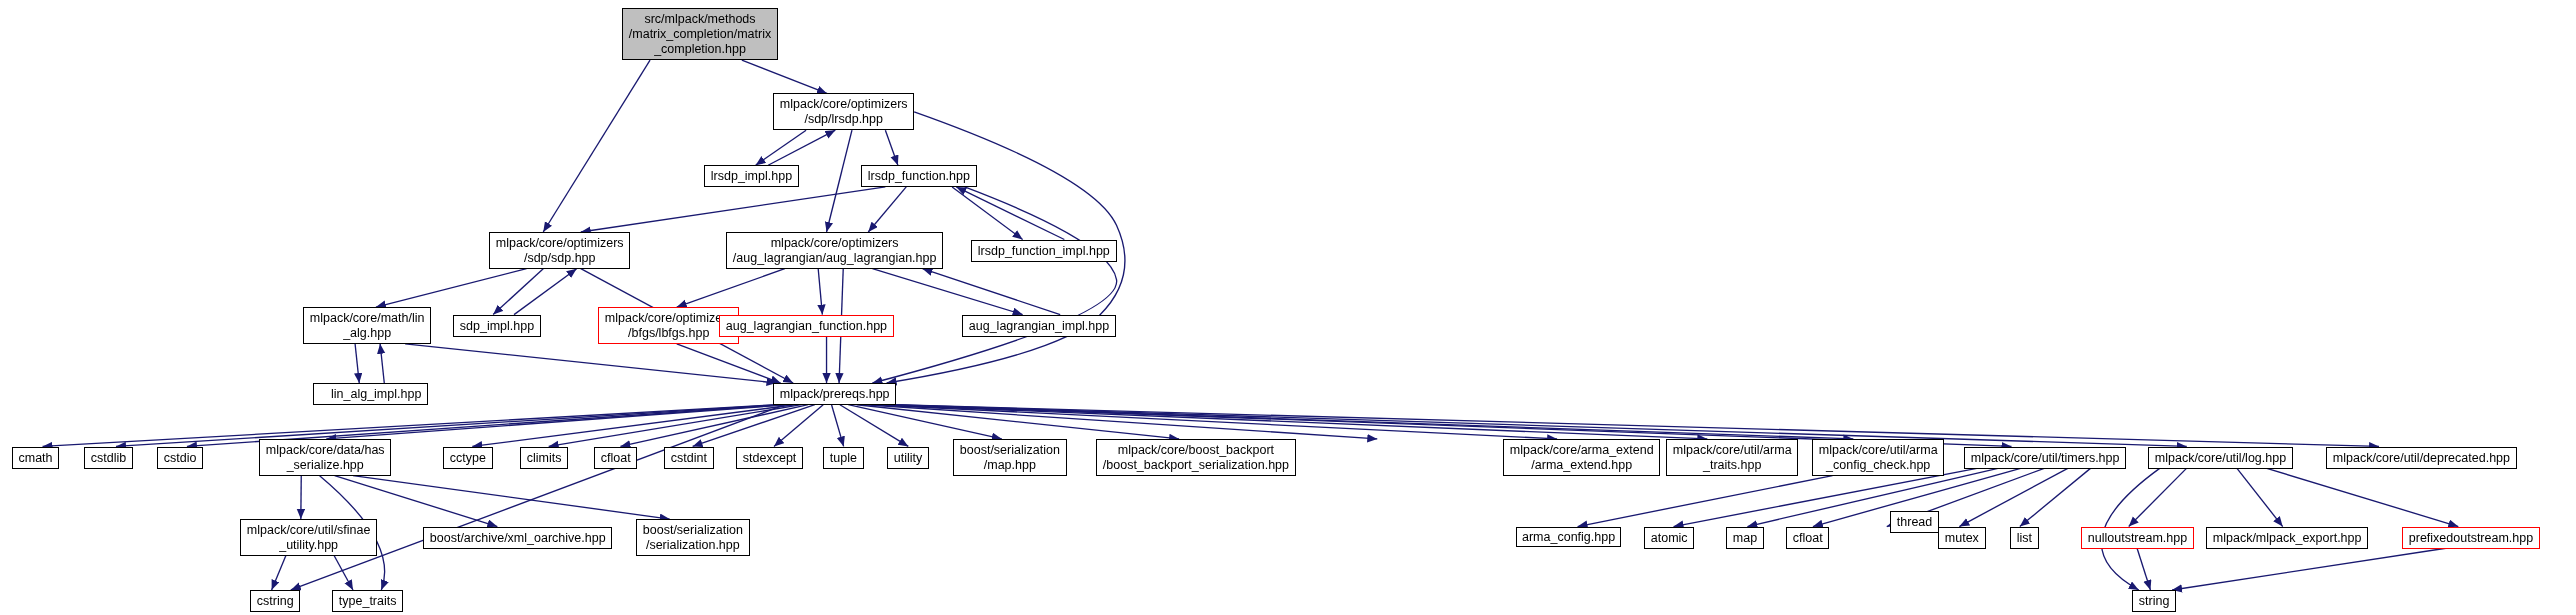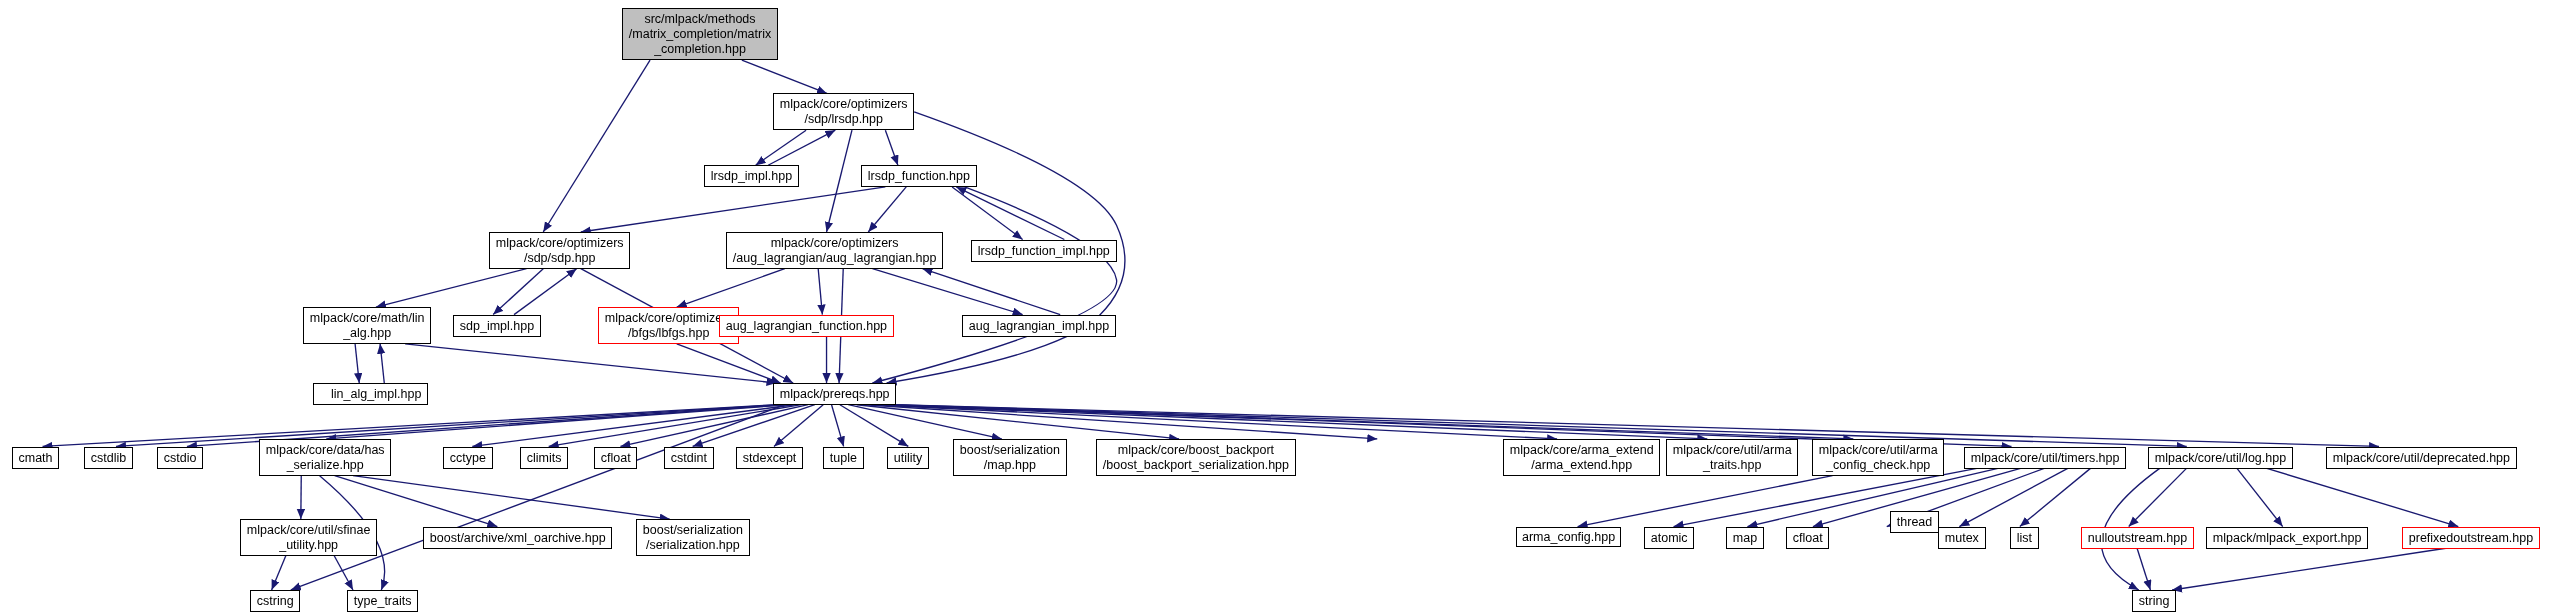--- a/index.html
+++ b/index.html
@@ -171,16 +171,16 @@
     <div class="node" style="top: 527px; left: 1644px;">atomic</div>
     <div class="node" style="top: 527px; left: 1726px;">map</div>
     <div class="node" style="top: 527px; left: 1786px;">cfloat</div>
     <div class="node" style="top: 511px; left: 1862px; margin-left: 28px;">thread</div>
     <div class="node" style="top: 527px; left: 1938px;">mutex</div>
     <div class="node" style="top: 527px; left: 2010px;">list</div>
     <div class="node red" style="top: 527px; left: 2081px; border-color: rgb(255, 0, 0);">nulloutstream.hpp</div>
     <div class="node" style="top: 527px; left: 2206px; text-align: right;">mlpack/mlpack_export.hpp</div>
     <div class="node red" style="top: 527px; left: 2402px; border-color: rgb(255, 0, 0);">prefixedoutstream.hpp</div>
     <div class="node" style="top: 590px; left: 250px;">cstring</div>
-    <div class="node" style="top: 590px; left: 332px; margin-left: 15px;">type_traits</div>
+    <div class="node" style="top: 590px; left: 332px;">type_traits</div>
     <div class="node" style="top: 590px; left: 2132px;">string</div>
   </div>
 
 
 </body></html>

